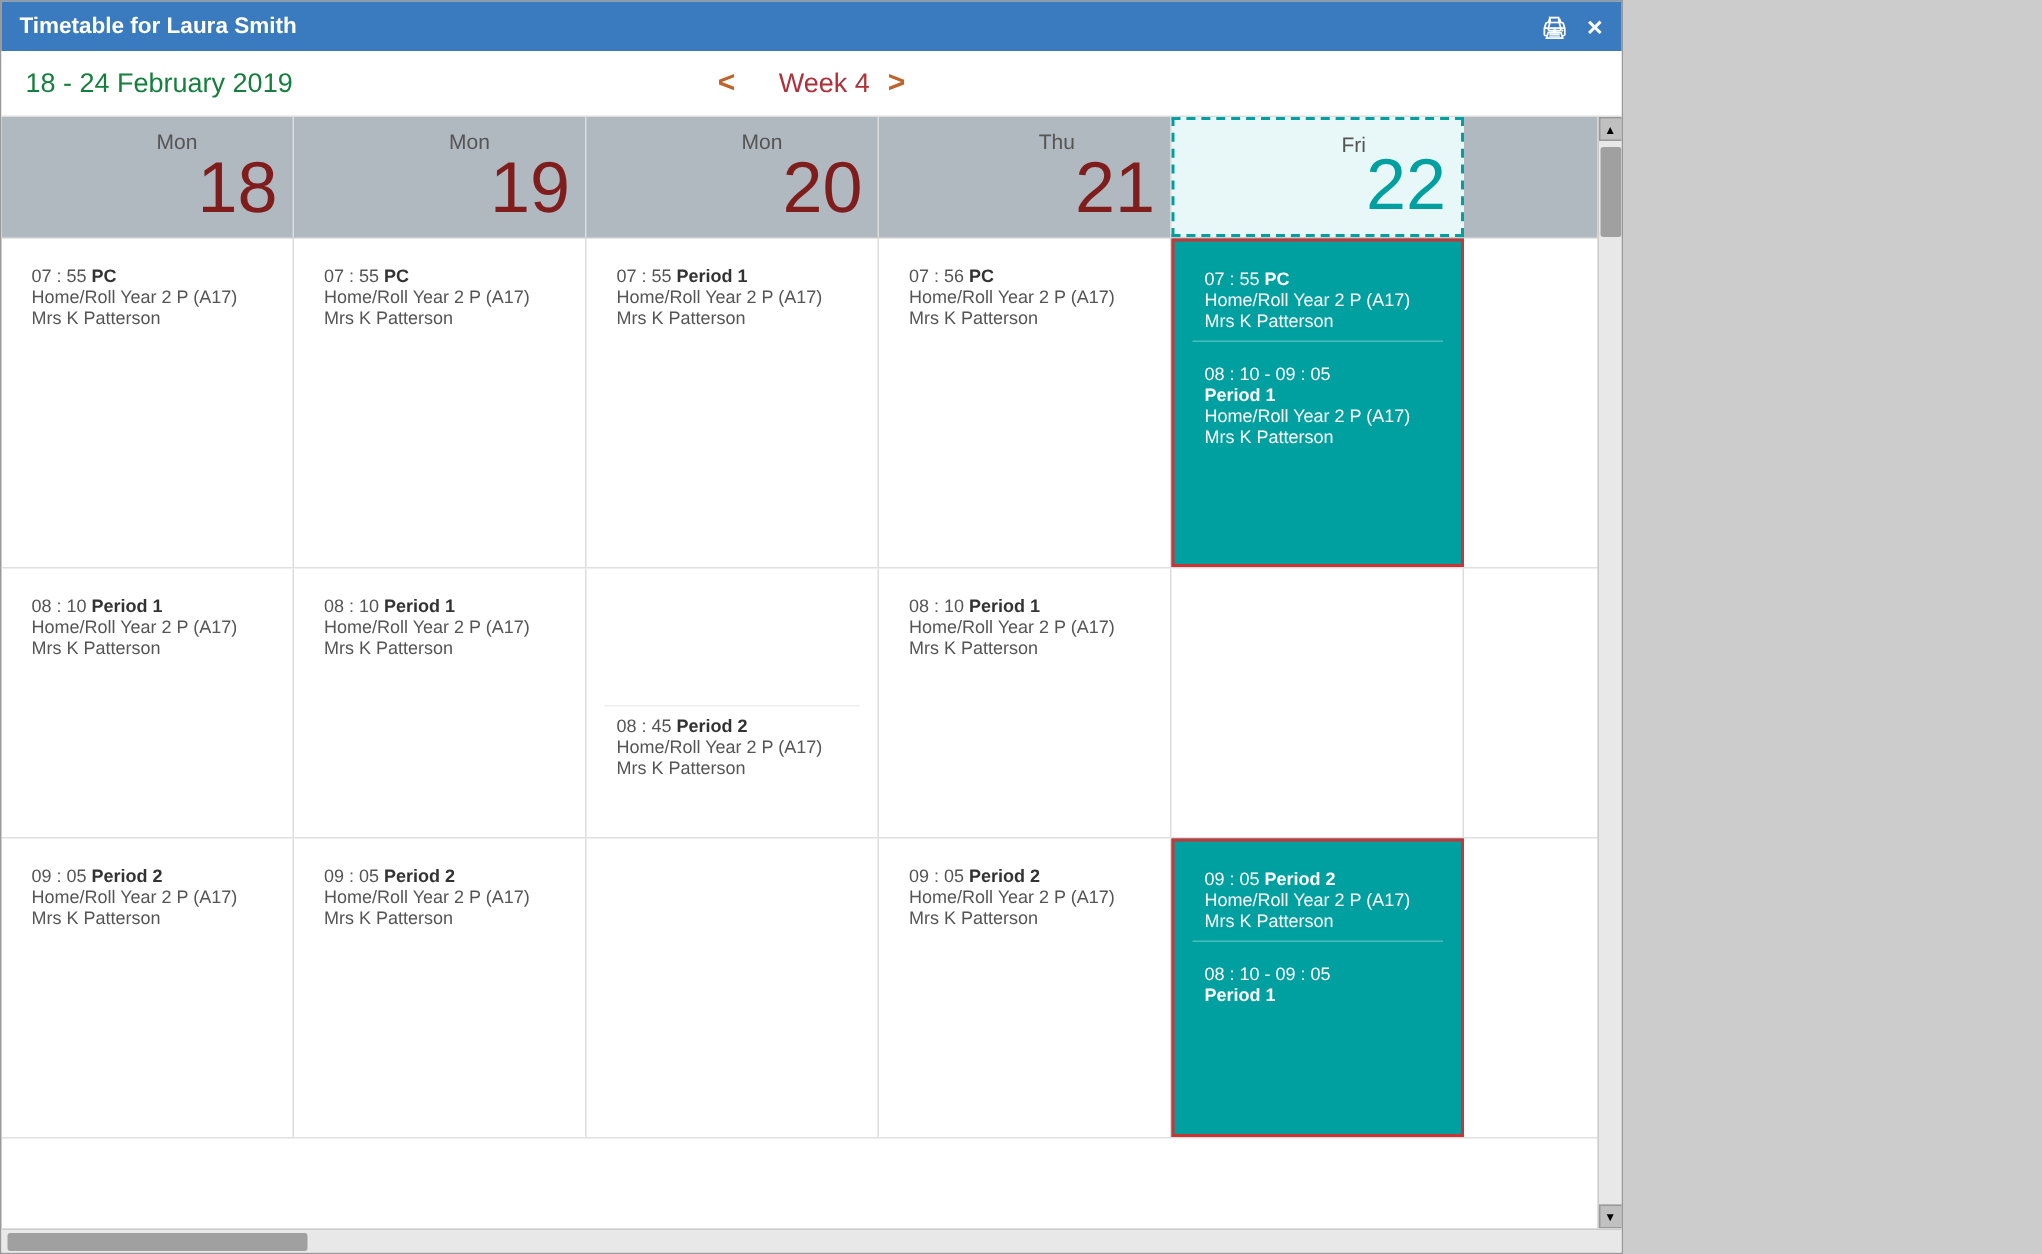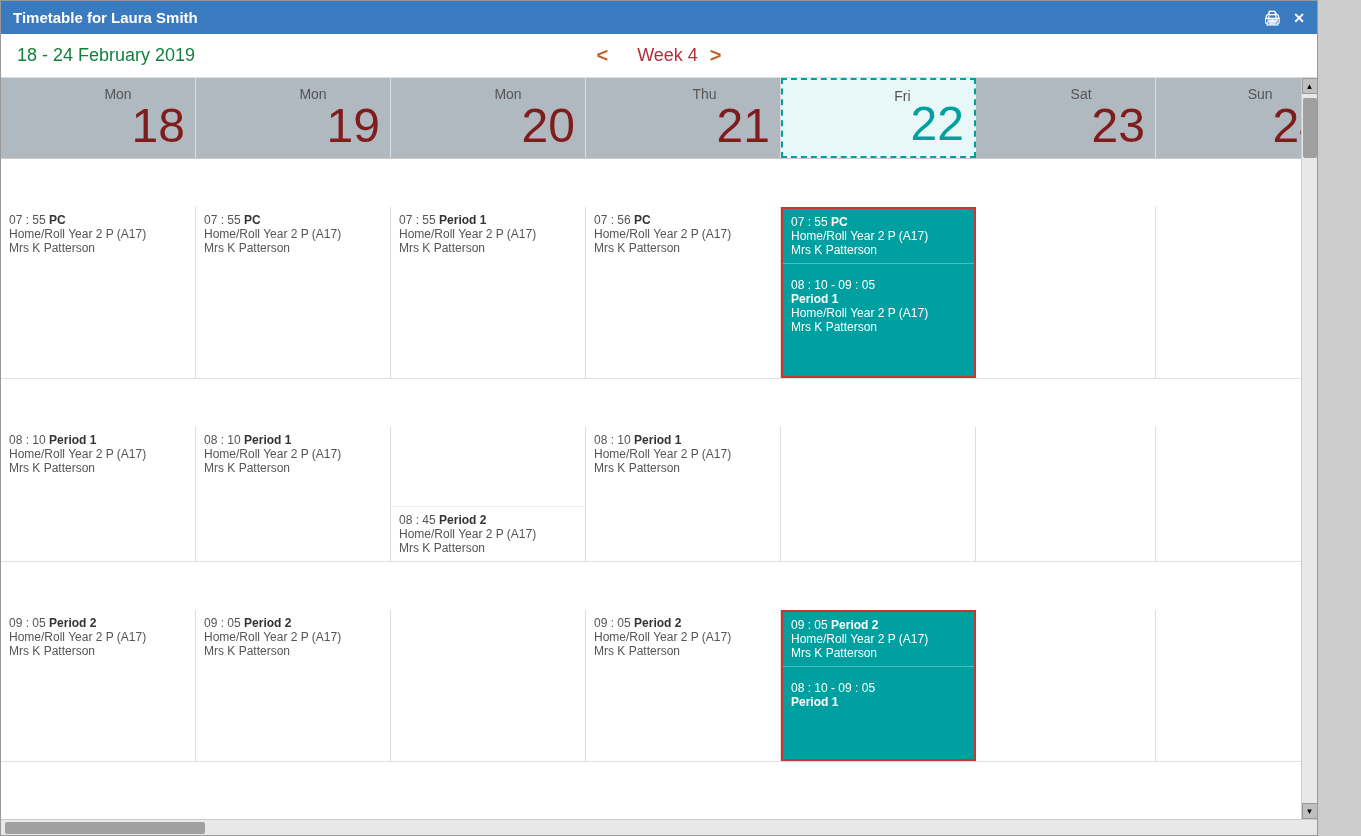--- a/index.html
+++ b/index.html
@@ -1,19 +1,19 @@
 <!DOCTYPE html>
 <html><head>
   <meta charset="utf-8">
   <style>
     * { box-sizing: border-box; margin: 0; padding: 0; }
     body { font-family: Arial, sans-serif; font-size: 13px; background: #ccc; }
 
     .window {
-      width: 1318px;
+      width: 1082px;
       min-height: 836px;
       background: #fff;
       border: 1px solid #999;
       display: flex;
       flex-direction: column;
     }
 
     .title-bar {
       background: #3a7bbf;
       color: #fff;
@@ -118,22 +118,21 @@
     }
 
     .row-group {
       display: grid;
       grid-template-columns: 195px 195px 195px 195px 195px 180px 180px;
       border-bottom: 1px solid #e0e0e0;
     }
 
     .row-group .cell {
       border-right: 1px solid #ddd;
-      padding: 0;
-      margin-top: 48px;
+      padding: 12px;
     }
 
     .row-group .cell:last-child {
       border-right: none;
     }
 
     .cell-event {
       padding: 6px 8px;
       font-size: 12px;
       color: #333;

